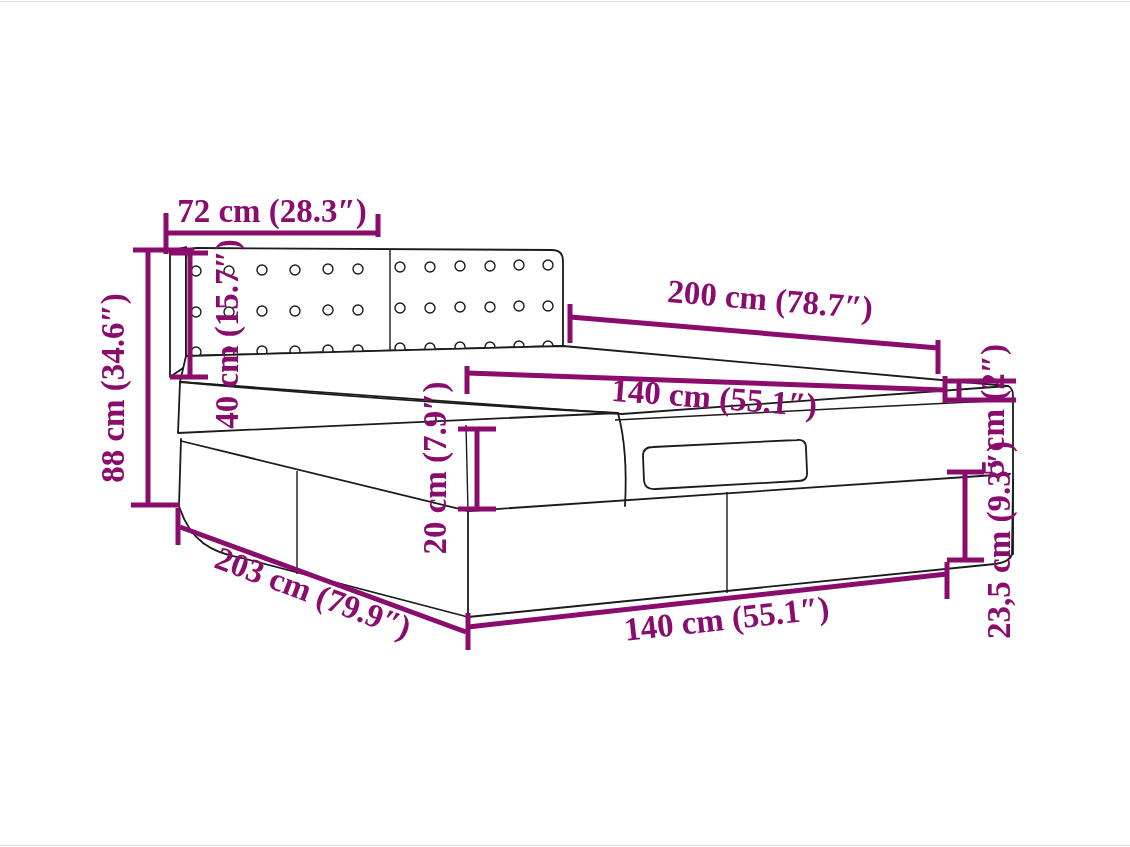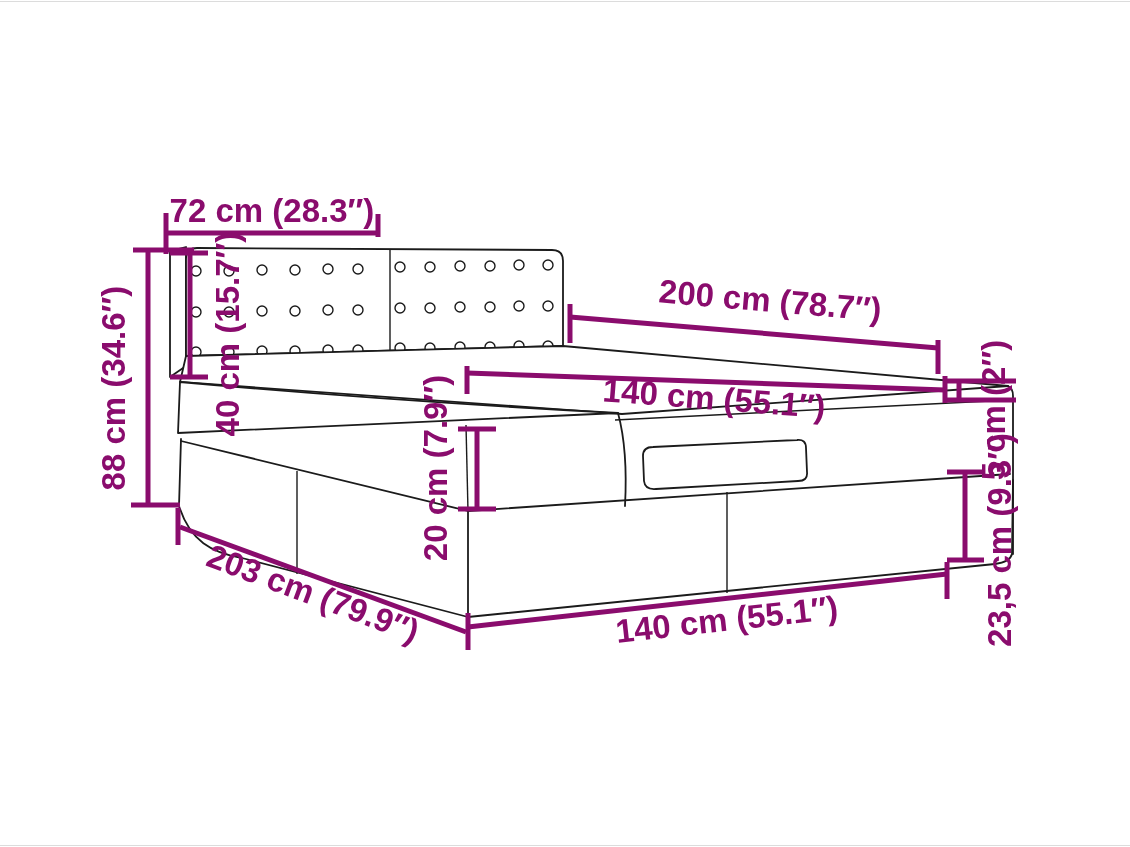--- a/index.html
+++ b/index.html
@@ -1,17 +1,17 @@
 <!DOCTYPE html>
 <html><head>
 <meta charset="utf-8">
 <style>
   html,body{margin:0;padding:0;background:#fff;}
   .stage{position:relative;width:1130px;height:847px;background:#ffffff;overflow:hidden;
-         font-family:Liberation Sans, sans-serif;}
+         font-family:Liberation Serif, serif;}
   .edge-rule{position:absolute;left:0;width:100%;height:1px;background:#dcdcdc;}
   svg{position:absolute;top:0;left:0;}
   .ln{fill:none;stroke:#1b1b1b;stroke-width:1.8;stroke-linejoin:round;stroke-linecap:round;}
   .lnthin{fill:none;stroke:#1b1b1b;stroke-width:1.4;}
   .face{fill:#ffffff;stroke:#1b1b1b;stroke-width:1.8;stroke-linejoin:round;}
   .btn{fill:#ffffff;stroke:#1b1b1b;stroke-width:1.4;}
   .dim{fill:none;stroke:#8A0C6D;stroke-width:5;stroke-linecap:butt;}
   .dimtxt{font-weight:bold;font-size:33px;fill:#8A0C6D;}
 </style>
 </head>

